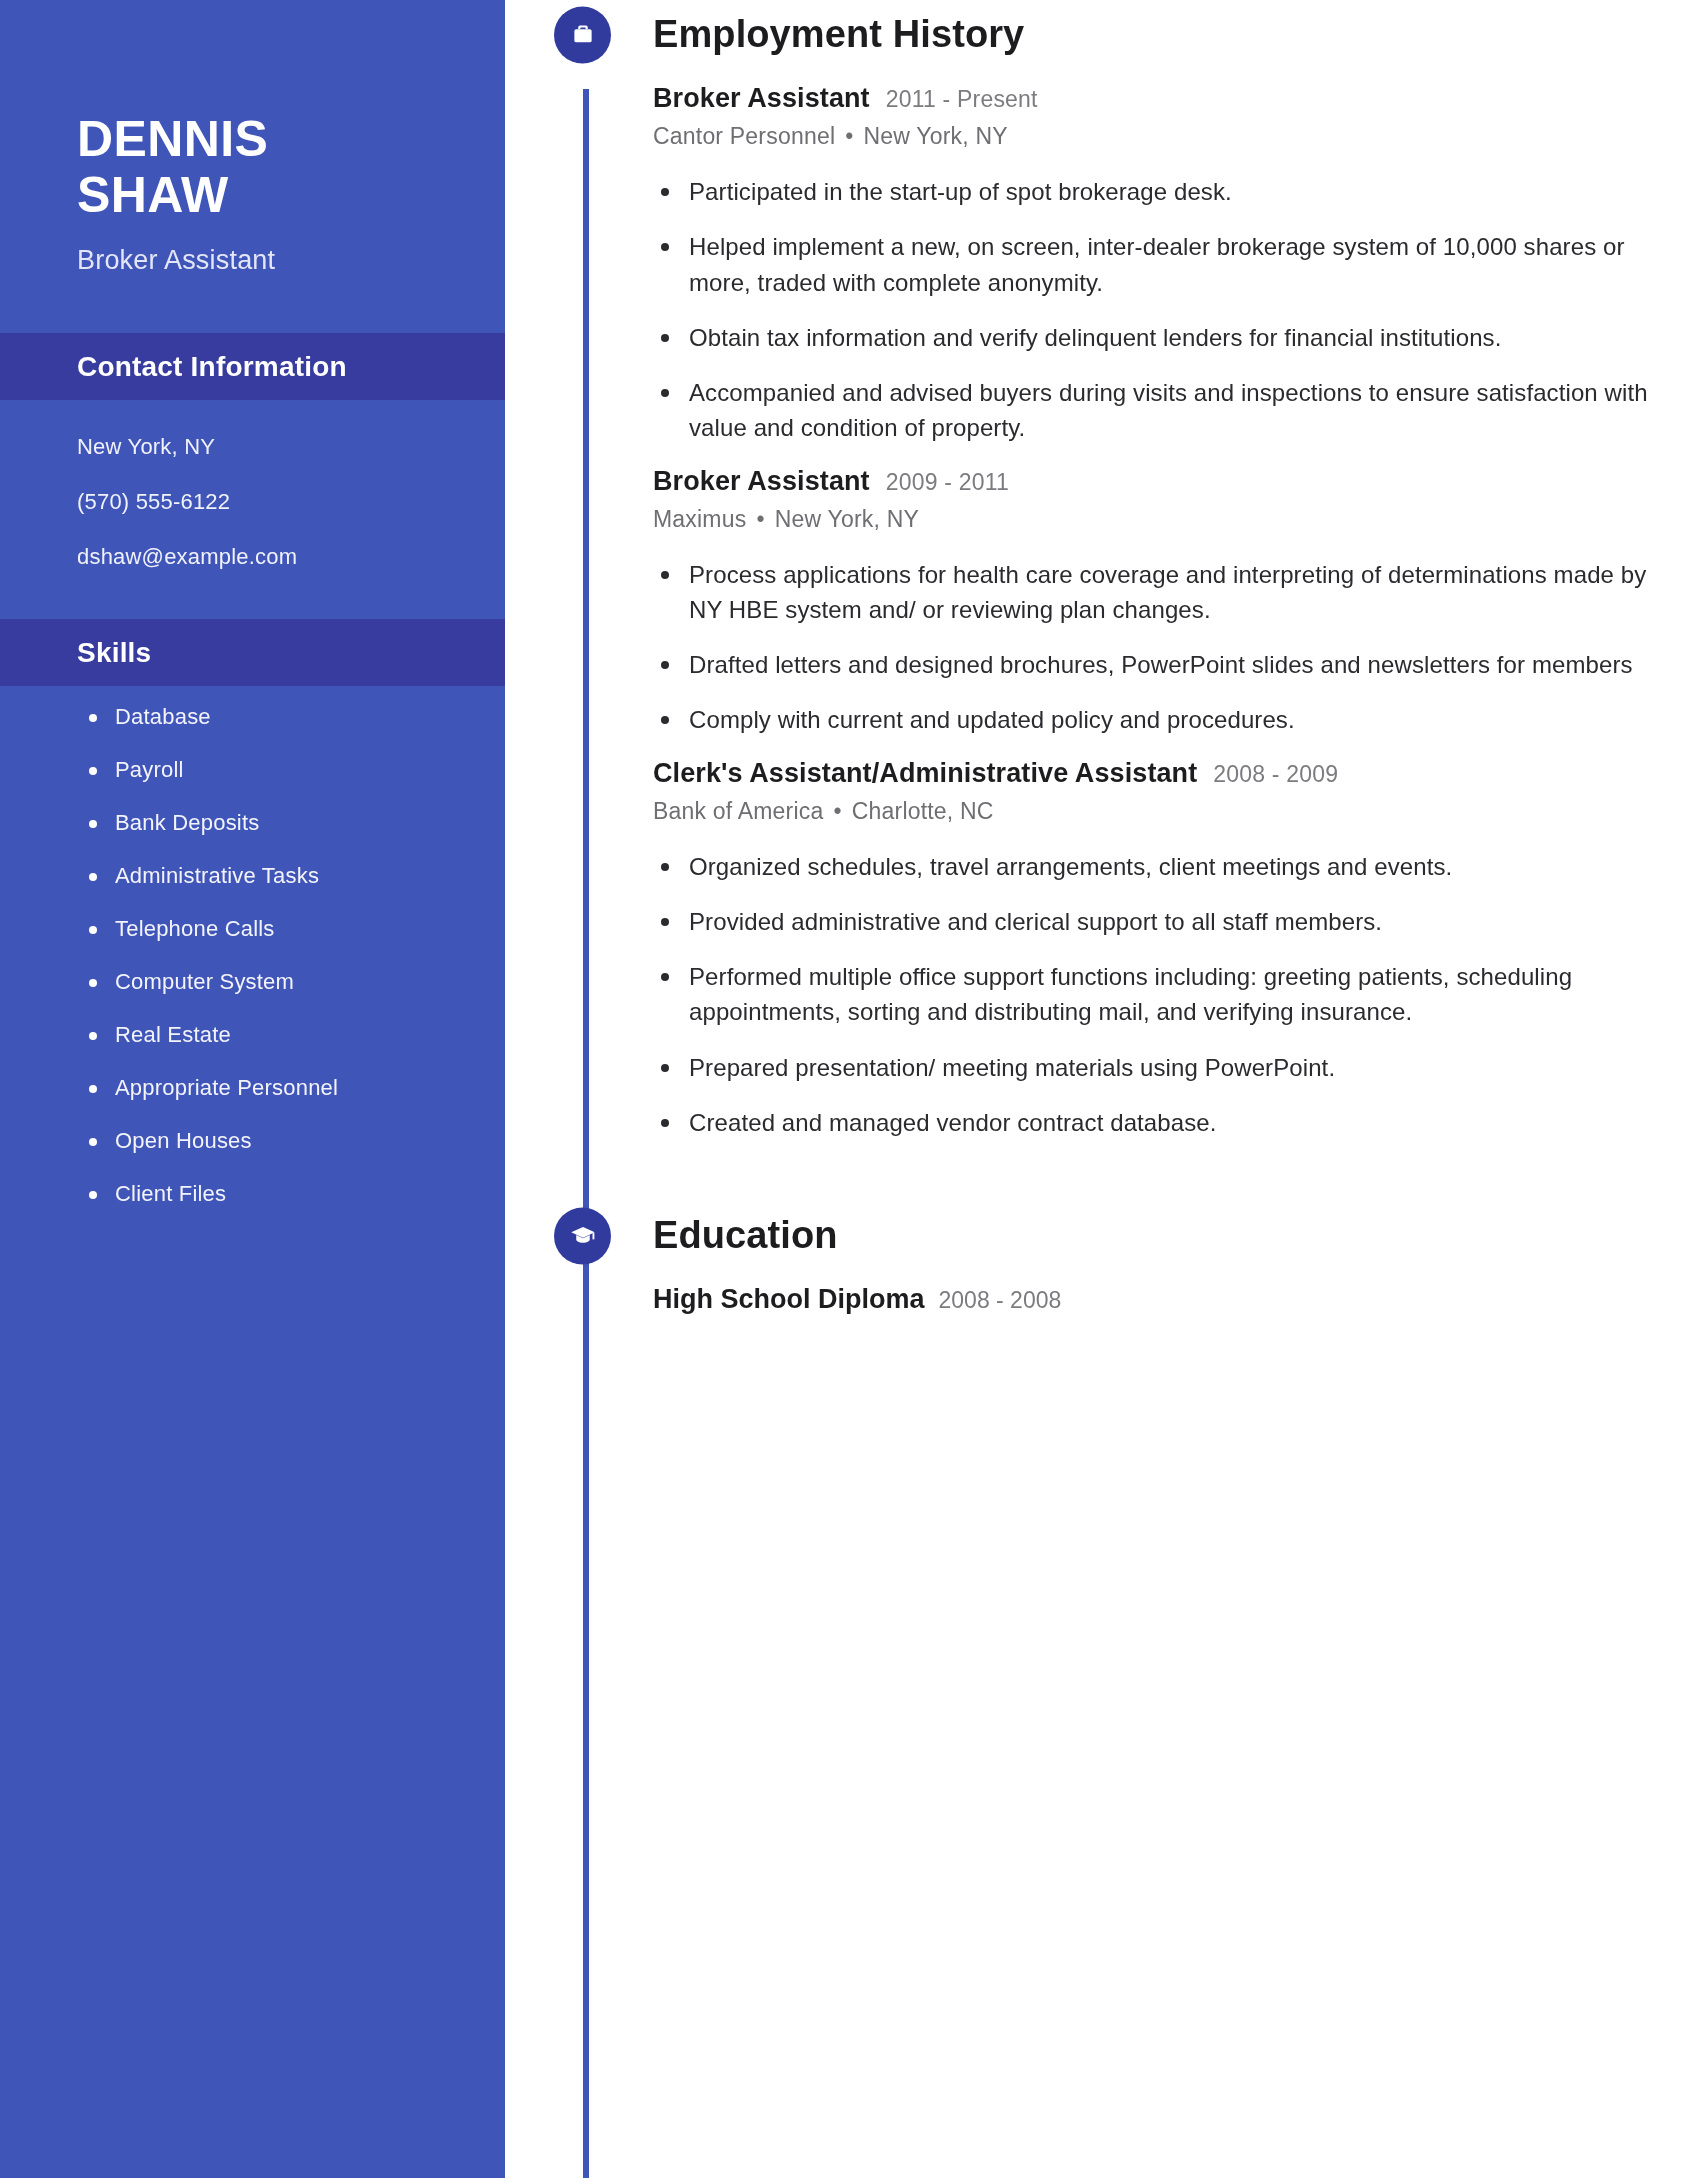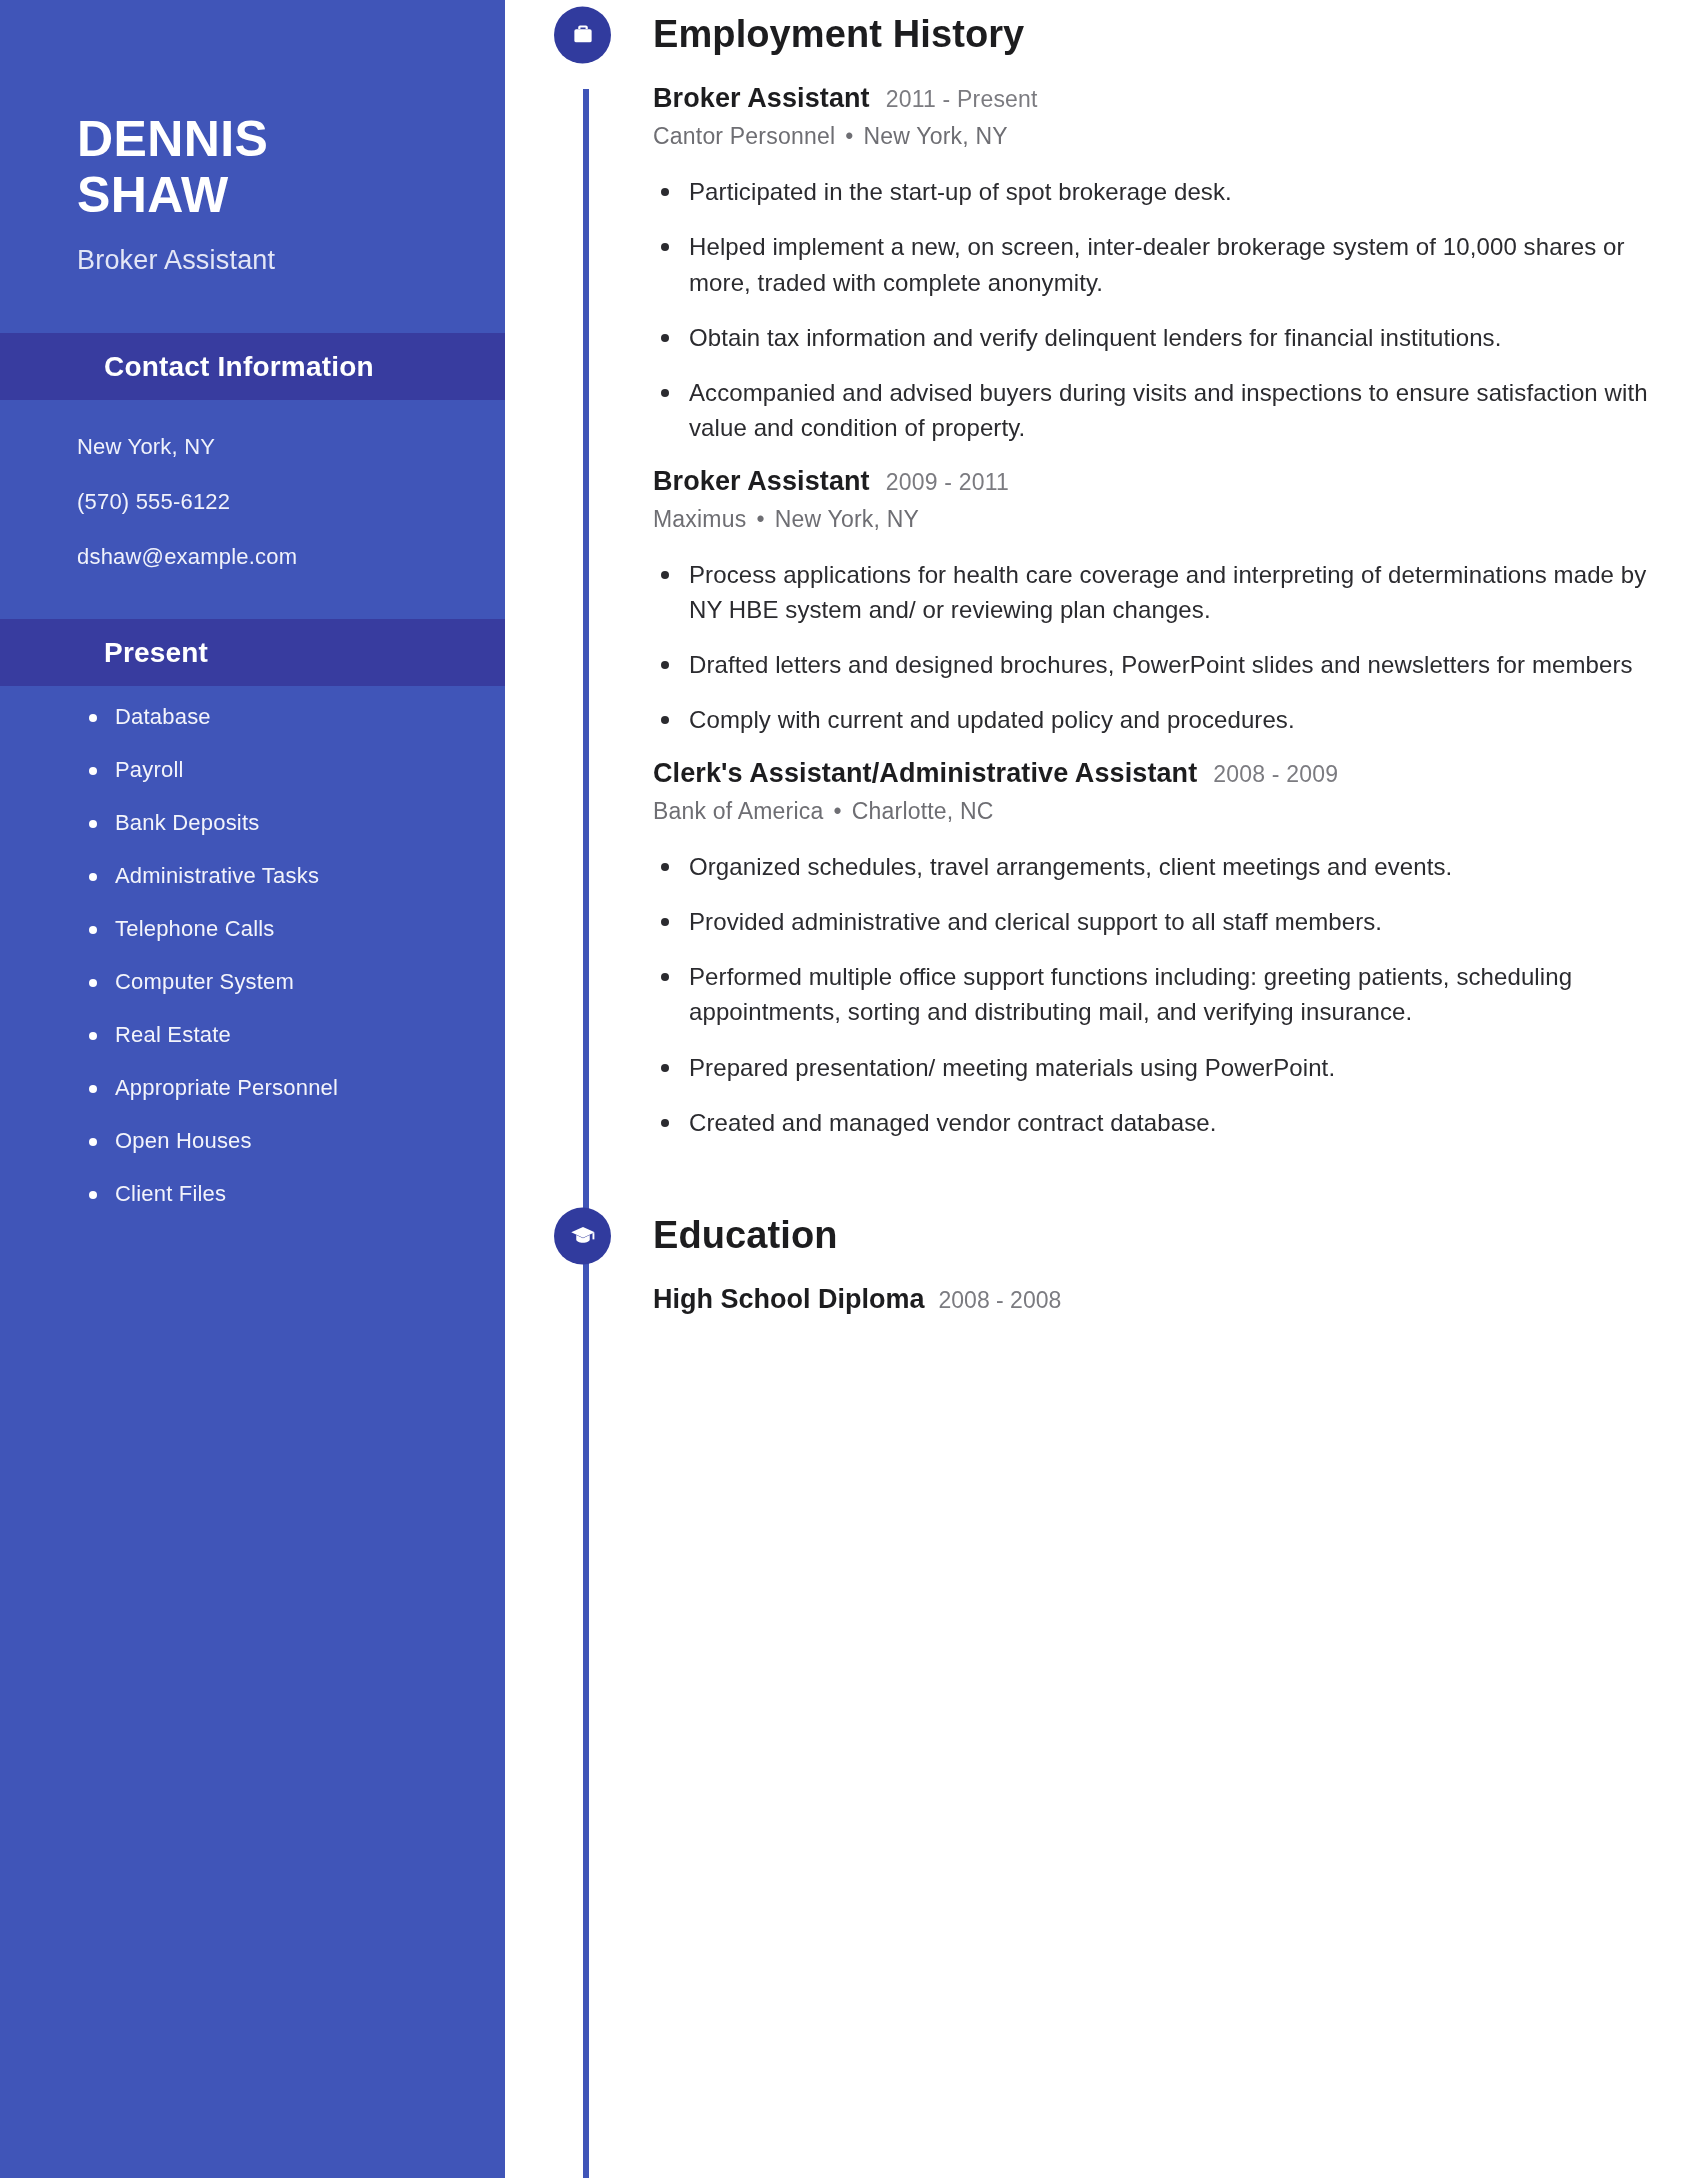--- a/index.html
+++ b/index.html
@@ -51,21 +51,21 @@
     color: #e3e6f6;
     letter-spacing: 0.2px;
   }
 
   .band {
     margin-top: 57px;
     background: #383c9f;
     height: 67px;
     display: flex;
     align-items: center;
-    padding-left: 104px;
+    padding-left: 77px;
   }
 
   .band-title {
     font-size: 28px;
     font-weight: 700;
     color: #ffffff;
     letter-spacing: 0.2px;
   }
 
   .band.skills-band {
@@ -267,21 +267,21 @@
       <span class="band-title">Contact Information</span>
     </div>
 
     <div class="contact-list">
       <div class="contact-line">New York, NY</div>
       <div class="contact-line">(570) 555-6122</div>
       <div class="contact-line">dshaw@example.com</div>
     </div>
 
     <div class="band skills-band">
-      <span class="band-title">Present</span>
+      <span class="band-title">Skills</span>
     </div>
 
     <ul class="skills-list">
       <li class="skill-item">Database</li>
       <li class="skill-item">Payroll</li>
       <li class="skill-item">Bank Deposits</li>
       <li class="skill-item">Administrative Tasks</li>
       <li class="skill-item">Telephone Calls</li>
       <li class="skill-item">Computer System</li>
       <li class="skill-item">Real Estate</li>

